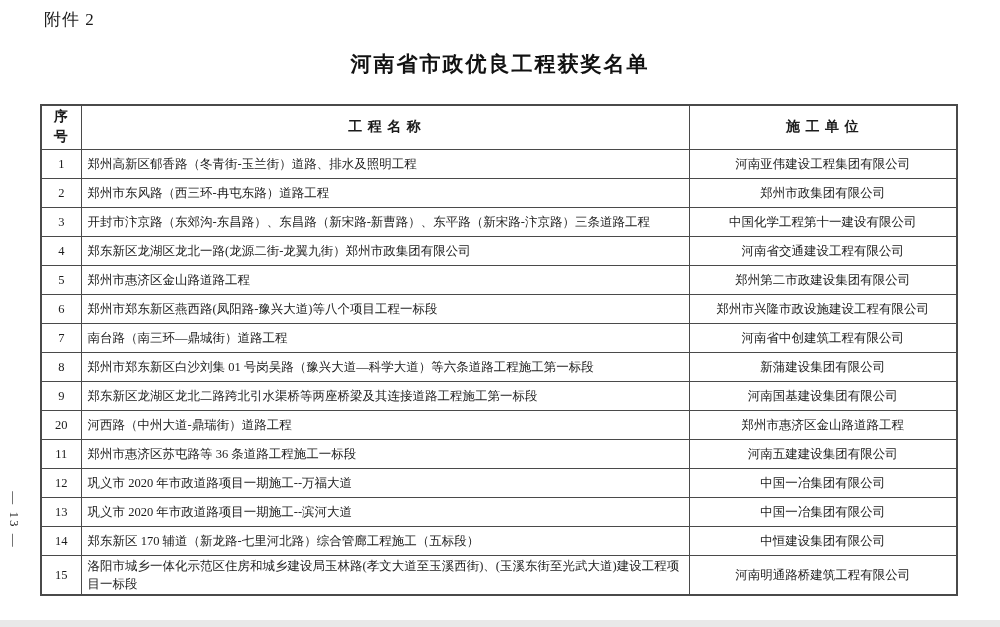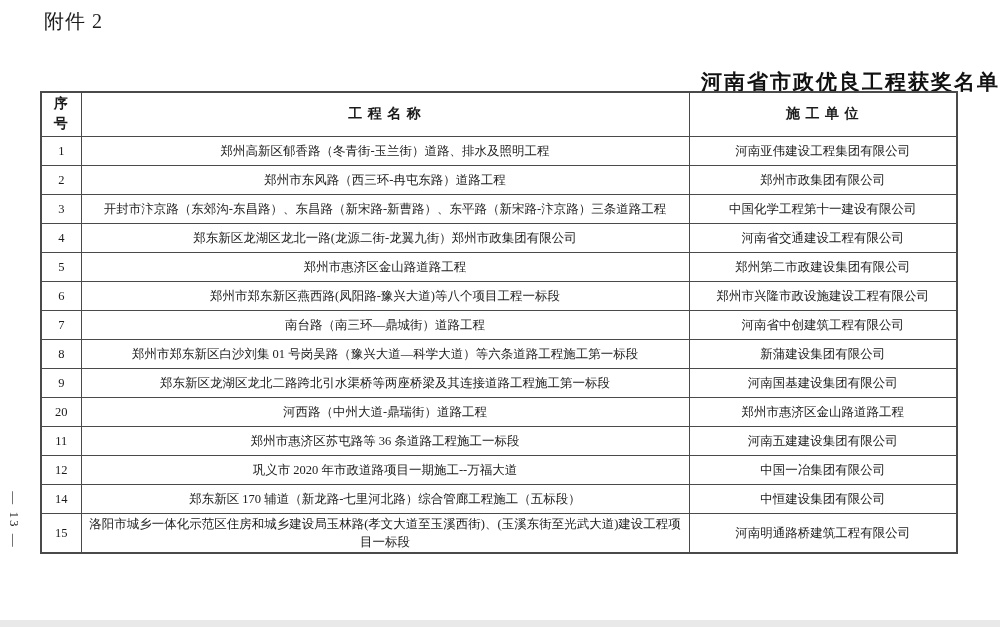--- a/index.html
+++ b/index.html
@@ -20,51 +20,51 @@
     content: "";
     position: absolute;
     left: 0; right: 0; bottom: 0;
     height: 7px;
     background: #e9e9e9;
   }
   .attachment-label {
     position: absolute;
     left: 44px;
     top: 8px;
-    font-size: 20px;
+    font-size: 17px;
     color: #1c1c1c;
     letter-spacing: 1px;
   }
   .doc-title {
     position: absolute;
     left: 0;
-    top: 68px;
+    top: 50px;
     width: 1000px;
-    text-align: right;
+    text-align: center;
     font-size: 21px;
     font-weight: bold;
     color: #111;
     letter-spacing: 2px;
   }
   .page-number {
     position: absolute;
     left: -26px;
     top: 512px;
     width: 80px;
     text-align: center;
     font-size: 13px;
     color: #222;
     transform: rotate(90deg);
     letter-spacing: 2px;
     white-space: nowrap;
   }
   table.awards {
     position: absolute;
     left: 40px;
-    top: 91px;
+    top: 104px;
     width: 916px;
     border-collapse: collapse;
     table-layout: fixed;
     padding-left: 32px;
   }
   table.awards th, table.awards td {
     border: 1px solid #4a4a4a;
     color: #1b1b1b;
     font-size: 12.5px;
     line-height: 1.45;
@@ -76,21 +76,21 @@
   table.awards { border: 2px solid #4a4a4a; }
   table.awards th {
     height: 30px;
     font-size: 14px;
     font-weight: bold;
     text-align: center;
     letter-spacing: 1px;
   }
   table.awards td { height: 29px; }
   td.no-cell   { text-align: center; font-size: 12px; }
-  td.proj-cell { text-align: center;  padding-left: 7px; }
+  td.proj-cell { text-align: left;  padding-left: 7px; }
   td.comp-cell { text-align: center;  padding-left: 8px; }
   col.c-no   { width: 40px; }
   col.c-proj { width: 608px; }
   col.c-comp { width: 268px; }
 </style>
 </head>
 <body>
 
 <div class="page">
 
@@ -168,20 +168,25 @@
           <td class="no-cell">11</td>
           <td class="proj-cell">郑州市惠济区苏屯路等 36 条道路工程施工一标段</td>
           <td class="comp-cell">河南五建建设集团有限公司</td>
         </tr>
         <tr>
           <td class="no-cell">12</td>
           <td class="proj-cell">巩义市 2020 年市政道路项目一期施工--万福大道</td>
           <td class="comp-cell">中国一冶集团有限公司</td>
         </tr>
         <tr>
+          <td class="no-cell">13</td>
+          <td class="proj-cell">巩义市 2020 年市政道路项目一期施工--滨河大道</td>
+          <td class="comp-cell">中国一冶集团有限公司</td>
+        </tr>
+        <tr>
           <td class="no-cell">14</td>
           <td class="proj-cell">郑东新区 170 辅道（新龙路-七里河北路）综合管廊工程施工（五标段）</td>
           <td class="comp-cell">中恒建设集团有限公司</td>
         </tr>
         <tr>
           <td class="no-cell">15</td>
           <td class="proj-cell">洛阳市城乡一体化示范区住房和城乡建设局玉林路(孝文大道至玉溪西街)、(玉溪东街至光武大道)建设工程项目一标段</td>
           <td class="comp-cell">河南明通路桥建筑工程有限公司</td>
         </tr>
       </tbody>

